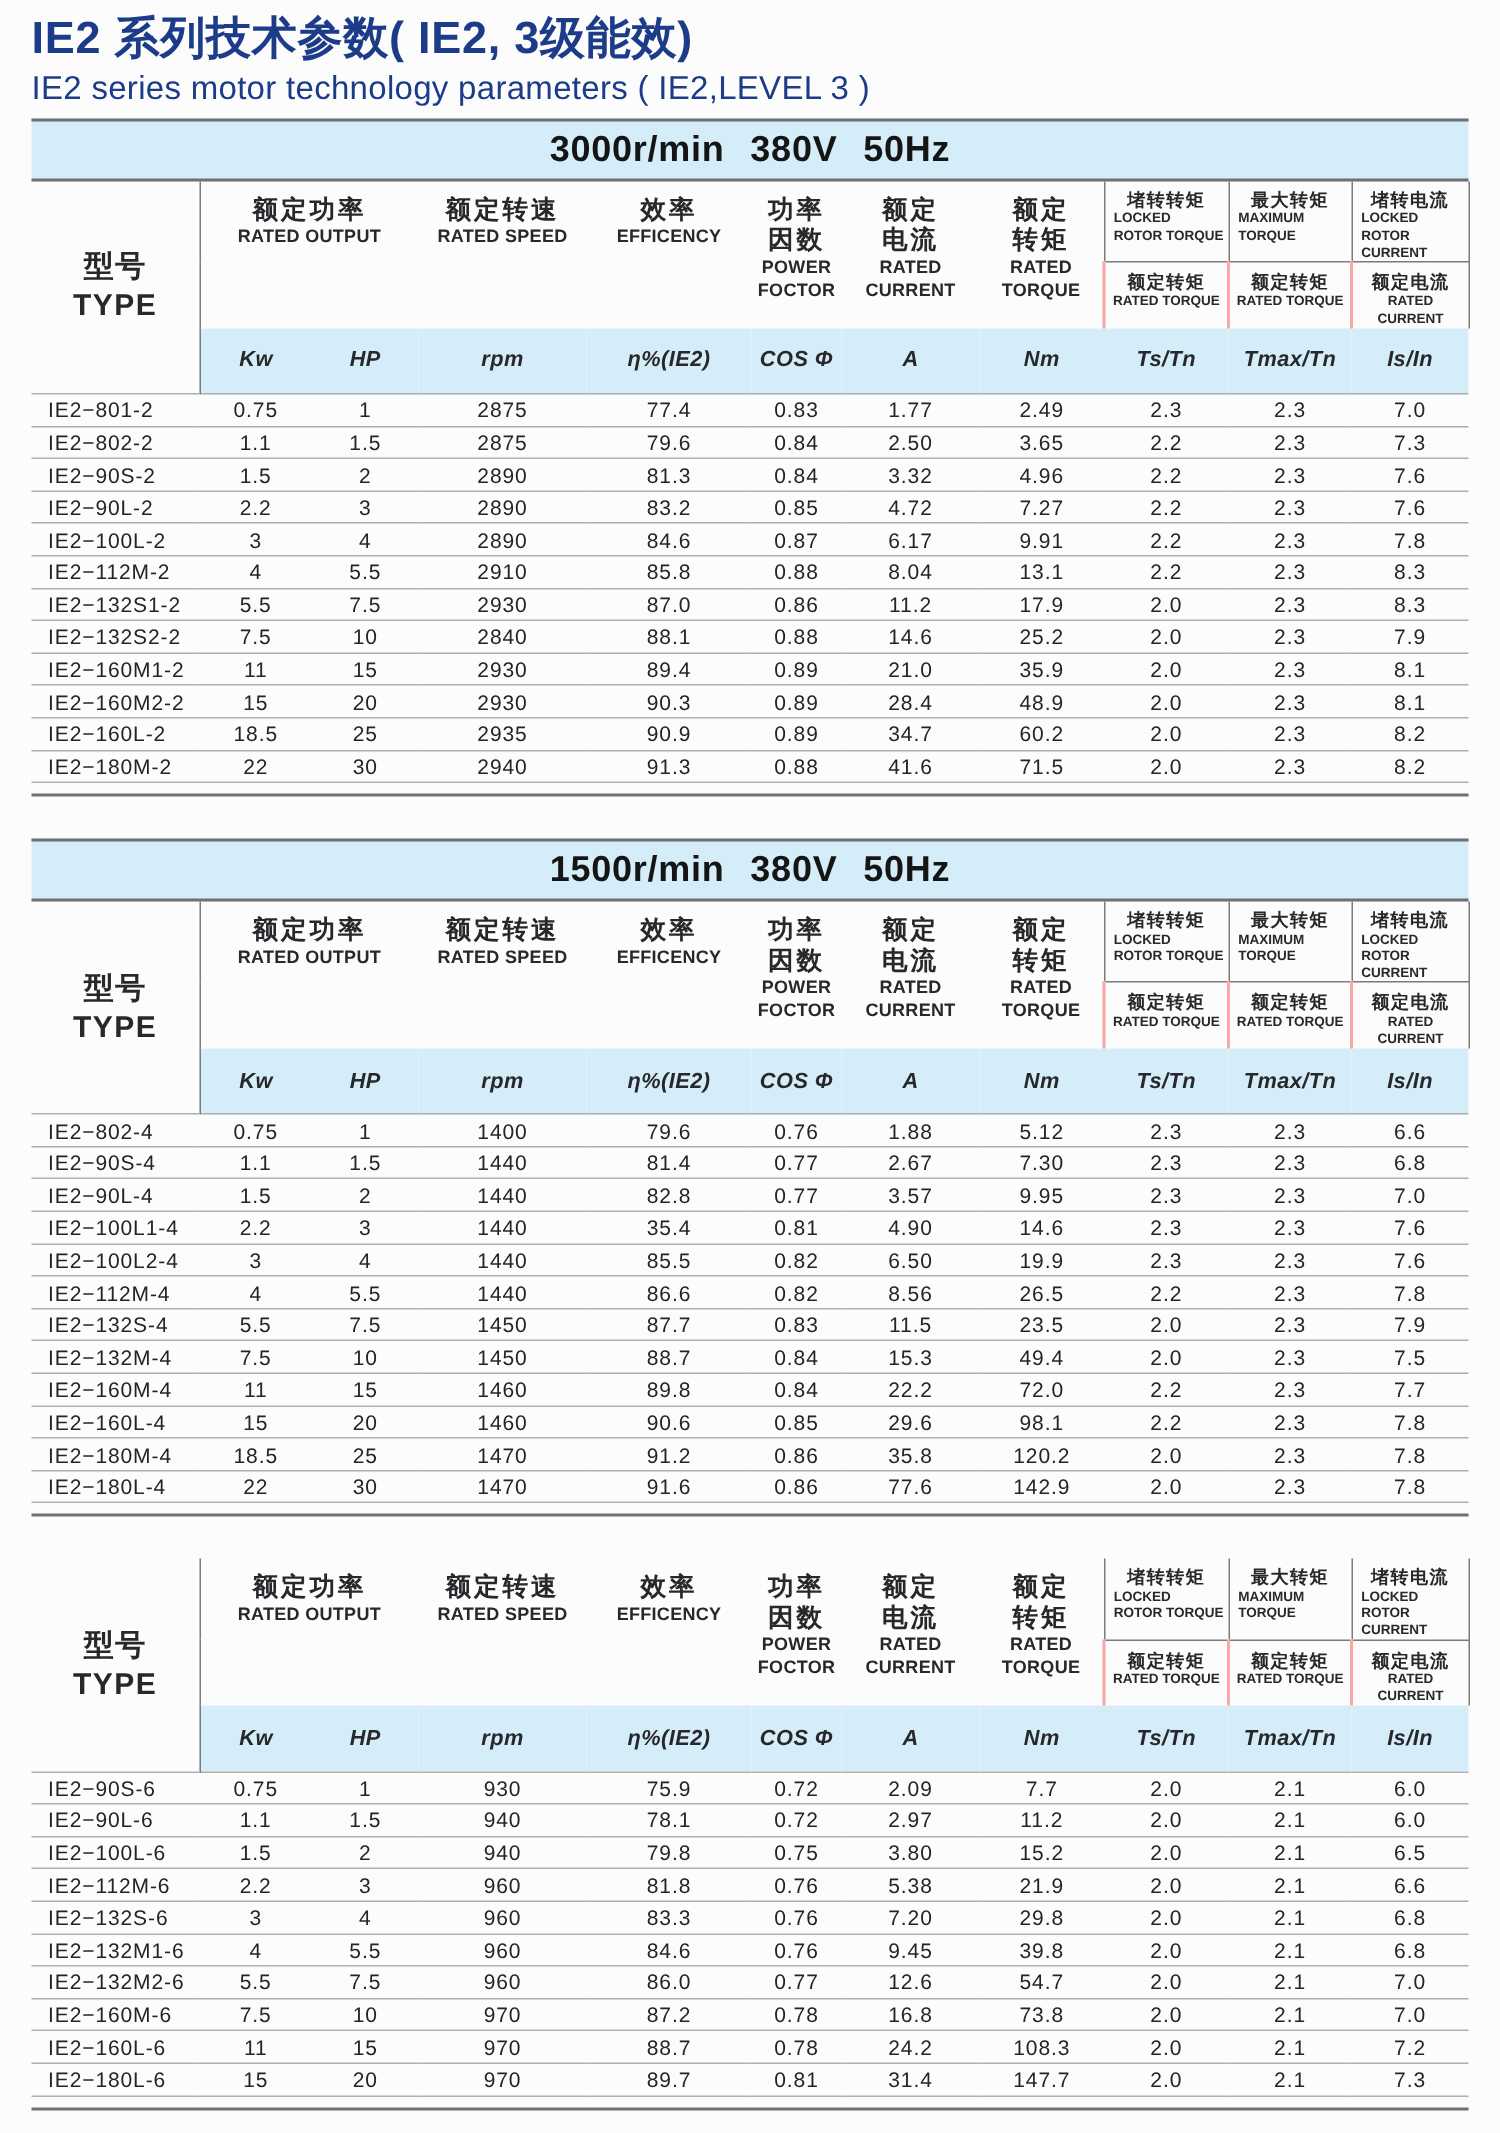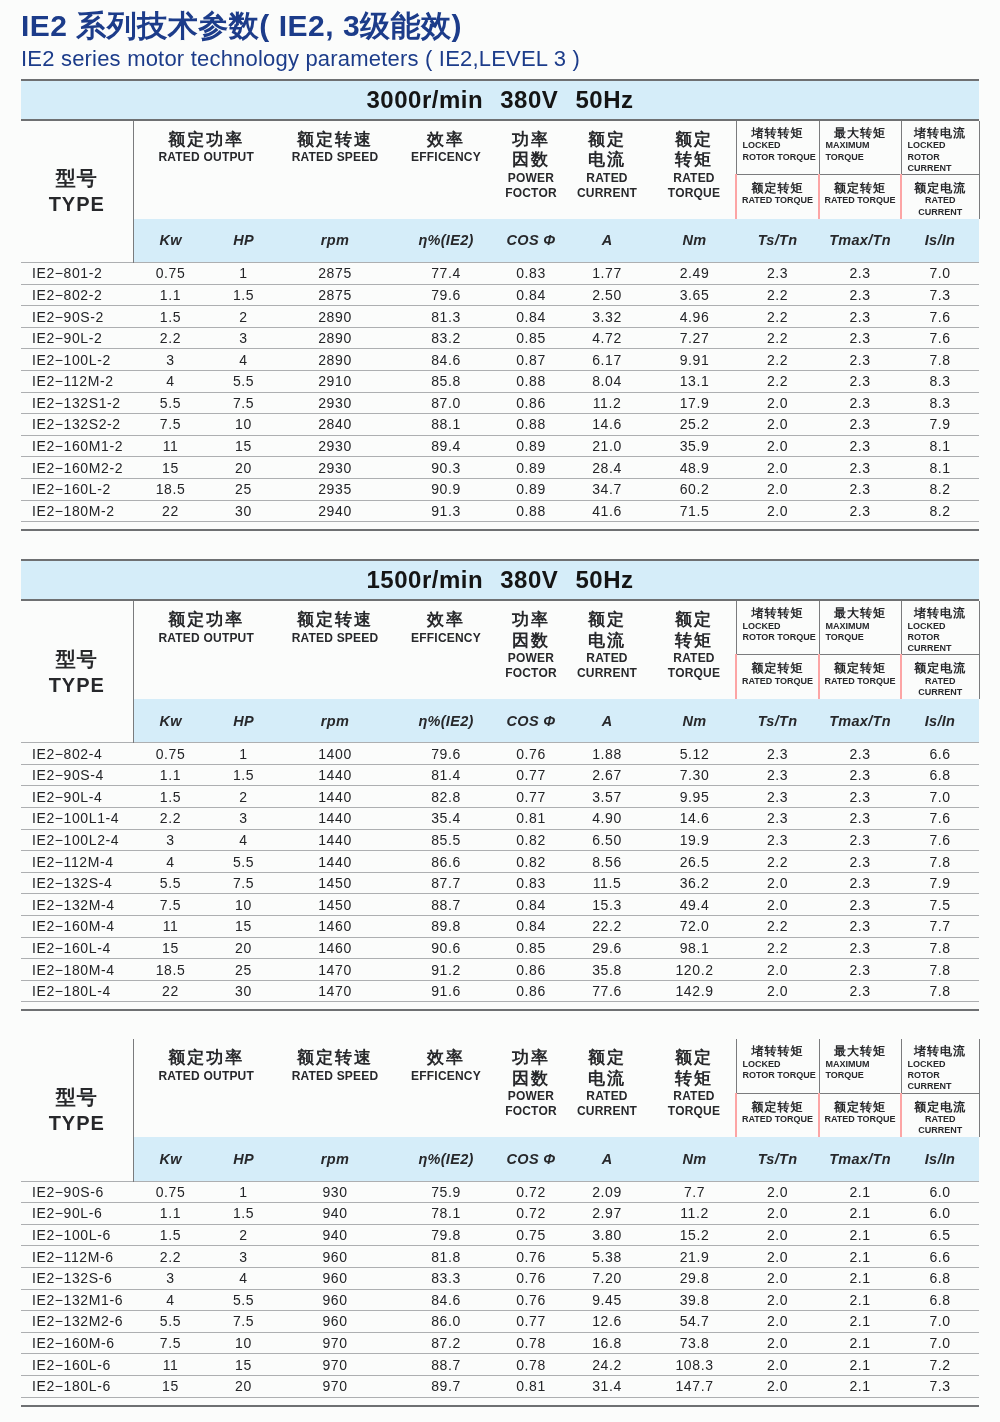--- a/index.html
+++ b/index.html
@@ -509,21 +509,21 @@
             <td>7.8</td>
           </tr>
           <tr>
             <td class="model-cell">IE2−132S-4</td>
             <td>5.5</td>
             <td>7.5</td>
             <td>1450</td>
             <td>87.7</td>
             <td>0.83</td>
             <td>11.5</td>
-            <td>36.2</td>
+            <td>23.5</td>
             <td>2.0</td>
             <td>2.3</td>
             <td>7.9</td>
           </tr>
           <tr>
             <td class="model-cell">IE2−132M-4</td>
             <td>7.5</td>
             <td>10</td>
             <td>1450</td>
             <td>88.7</td>

